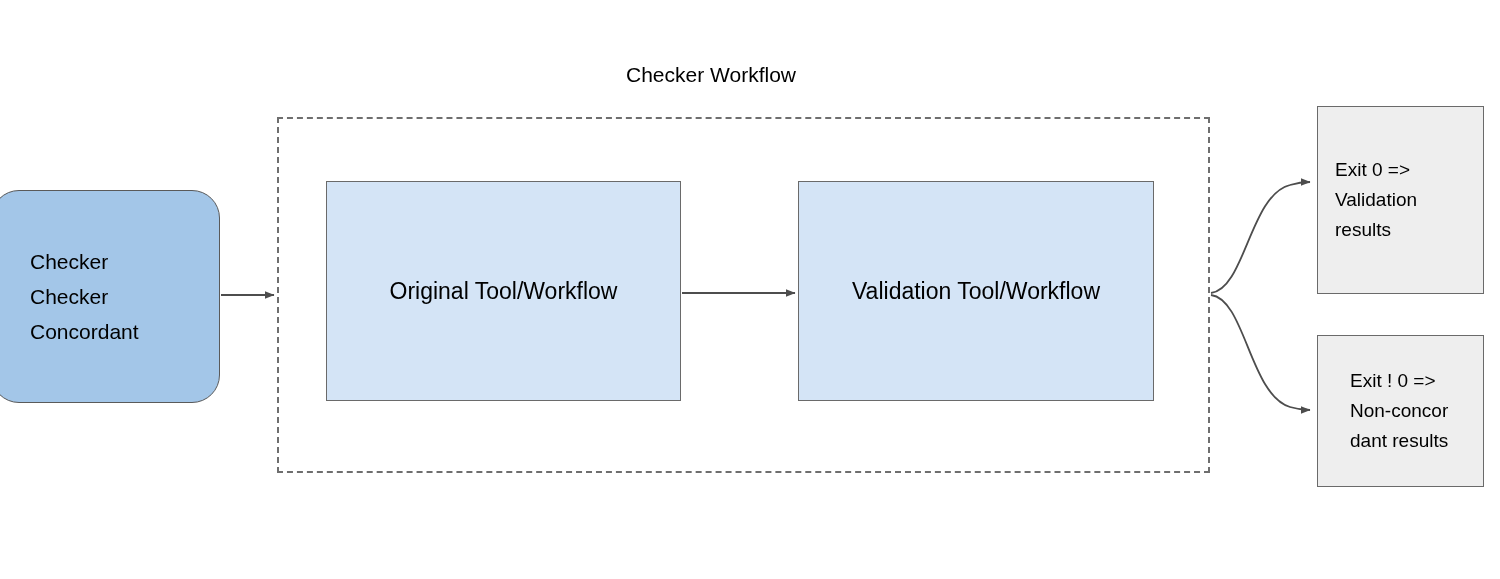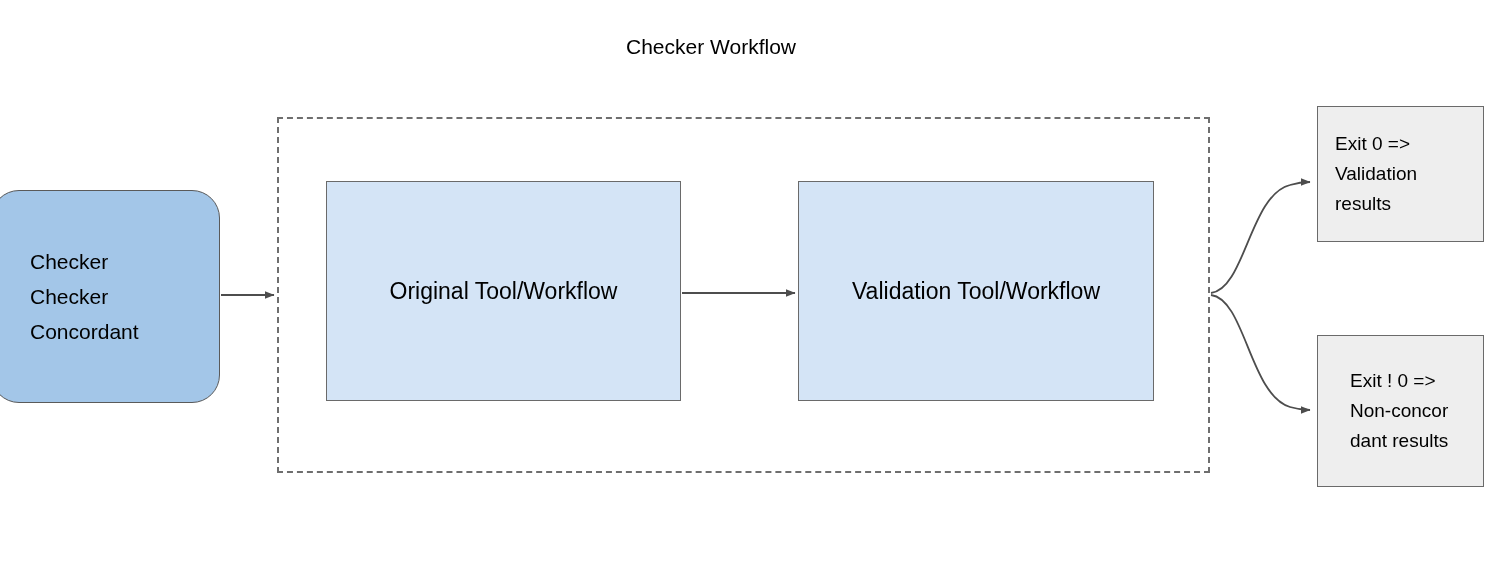--- a/index.html
+++ b/index.html
@@ -25,21 +25,21 @@
     top: 0;
     width: 1500px;
     height: 579px;
     pointer-events: none;
   }
 
   
   .diagram-title {
     position: absolute;
     left: 511px;
-    top: 32px;
+    top: 60px;
     width: 400px;
     text-align: center;
     font-size: 21px;
     line-height: 30px;
     color: #000000;
     white-space: nowrap;
   }
 
   
   .group-container {
@@ -103,21 +103,21 @@
     left: 1317px;
     width: 167px;
     background: #eeeeee;
     border: 1.5px solid #6a6a6a;
     box-sizing: border-box;
     display: flex;
     align-items: center;
     padding-left: 17px;
     padding-right: 6px;
   }
-  .node-outcome.concordant { top: 106px; height: 136px; }
+  .node-outcome.concordant { top: 106px; height: 188px; }
   .node-outcome.nonconcordant { top: 335px; height: 152px; padding-left: 32px; }
   .node-outcome .node-text {
     font-size: 19px;
     line-height: 30px;
     color: #000000;
     text-align: left;
   }
 </style>
 </head>
 <body>

